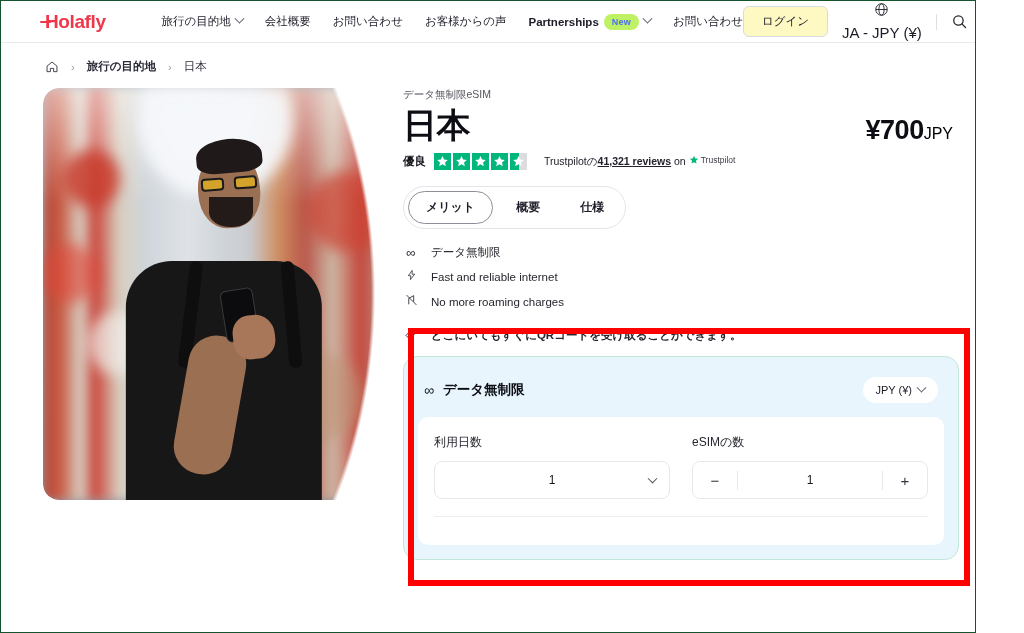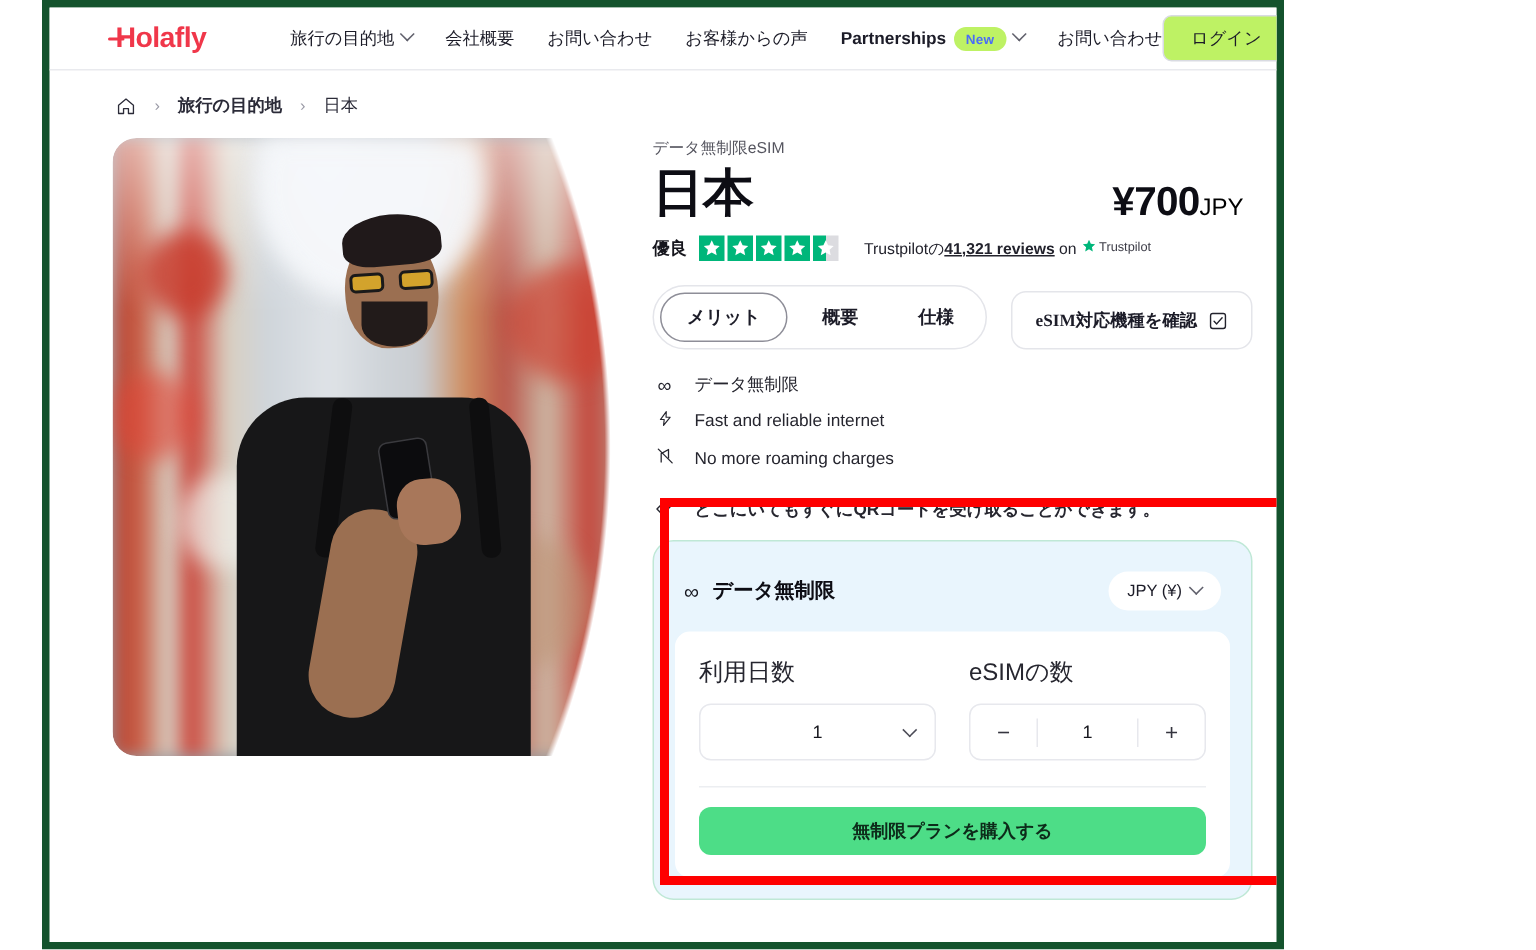--- a/index.html
+++ b/index.html
@@ -4,25 +4,24 @@
 <style>
   * { box-sizing: border-box; margin: 0; padding: 0; }
   html, body {
     width: 1024px; height: 633px;
     font-family: "Liberation Sans", sans-serif;
     background: #ffffff;
     overflow: hidden;
   }
   #page {
     position: relative;
-    width: 828px; height: 633px;
+    width: 976px; height: 633px;
     background: #fff;
-    border: 5px solid #14532d;
+    border: 1px solid #14532d;
     overflow: hidden;
-    margin-left: 28px;
   }
 
   
   .navbar {
     position: relative;
     height: 42px;
     display: flex;
     align-items: center;
     padding: 0 16px 0 44px;
     border-bottom: 1px solid #e9eaee;
@@ -81,21 +80,21 @@
     display: flex;
     align-items: center;
     gap: 14px;
   }
   .login-btn {
     border: 1px solid #d9dbe2;
     border-radius: 6px;
     padding: 7px 18px;
     font-size: 11.5px;
     color: #1c1c28;
-    background: #bef264;
+    background: #fef9c3;
     cursor: pointer;
     white-space: nowrap;
   }
   .lang {
     display: flex; align-items: center; gap: 7px;
     font-size: 15px; color: #1c1c28; cursor: pointer;
     white-space: nowrap;
     flex-direction: column;
   }
   .divider-v { width: 1px; height: 16px; background: #dcdee4; }
@@ -257,21 +256,21 @@
   }
   .star.partial { background: linear-gradient(90deg,#00b67a 0 52%, #dcdce0 52% 100%); }
   .star svg { width: 13px; height: 13px; fill: #fff; }
   .tp-text { font-size: 10.5px; color: #22222c; margin-left: 9px; white-space: nowrap; }
   .tp-text b { text-decoration: underline; }
   .tp-logo { display: inline-flex; align-items: center; gap: 2px; margin-left: 3px; }
   .tp-logo svg { width: 10px; height: 10px; fill: #00b67a; }
   .tp-logo span { font-size: 8.5px; color: #3b3b46; }
 
   
-  .tabs-row { display: flex; align-items: flex-end; margin-top: 16px; font-family: Liberation Serif, serif; }
+  .tabs-row { display: flex; align-items: center; margin-top: 16px; }
   .tabs {
     display: flex; align-items: center; gap: 6px;
     border: 1px solid #e4e5ea; border-radius: 22px; padding: 4px;
   }
   .tab {
     font-size: 12px; font-weight: bold; color: #1c1c28;
     padding: 7px 17px; border-radius: 18px; cursor: pointer;
     white-space: nowrap;
   }
   .tab.active { border: 1px solid #8e8e98; }
@@ -314,21 +313,21 @@
     padding: 7px 13px; font-size: 11px; color: #1c1c28;
     cursor: pointer; white-space: nowrap;
   }
   .card {
     background: #fff;
     border-radius: 10px;
     padding: 17px 16px 15px 16px;
   }
   .fields { display: flex; gap: 22px; }
   .field { flex: 1; }
-  .flabel { font-size: 16px; color: #26262f; margin-bottom: 10px; }
+  .flabel { font-size: 12px; color: #26262f; margin-bottom: 10px; }
   .select-ctl {
     height: 38px;
     border: 1px solid #e7e8ed; border-radius: 8px;
     display: flex; align-items: center; justify-content: center;
     position: relative; cursor: pointer; background: #fff;
   }
   .select-ctl .val { font-size: 12px; color: #16161d; }
   .select-ctl .caret {
     position: absolute; right: 13px; top: 50%;
     width: 7px; height: 7px;
@@ -500,27 +499,20 @@
               </svg>
               <span>Trustpilot</span>
             </span></span>
       </div>
 
       <div class="tabs-row">
         <div class="tabs">
           <div class="tab active">メリット</div>
           <div class="tab">概要</div>
           <div class="tab">仕様</div>
-        </div>
-        <div class="esim-btn">
-          <span>eSIM対応機種を確認</span>
-          <svg width="14" height="14" viewBox="0 0 24 24">
-            <rect x="3.5" y="3.5" width="17" height="17" rx="2.5" fill="none" stroke="#23232d" stroke-width="1.6"></rect>
-            <path d="M7.5 12.3l3 3 6.2-7" fill="none" stroke="#23232d" stroke-width="1.6" stroke-linecap="round" stroke-linejoin="round"></path>
-          </svg>
         </div>
       </div>
 
       <div class="features">
         <div class="feat">
           <span class="feat-ic">∞</span>
           <span class="feat-tx">データ無制限</span>
         </div>
         <div class="feat">
           <span class="feat-ic">
@@ -580,21 +572,20 @@
                   <span class="sval">1</span>
                   <span class="sdiv"></span>
                   <span class="sbtn">+</span>
                 </div>
               </div>
             </div>
 
             <div class="hr"></div>
 
 
-            <button class="cta">無制限プランを購入する</button>
           </div>
         </div>
       </div>
 
     </div>
   </div>
 
   <div class="redbox"></div>
 
 </div>

